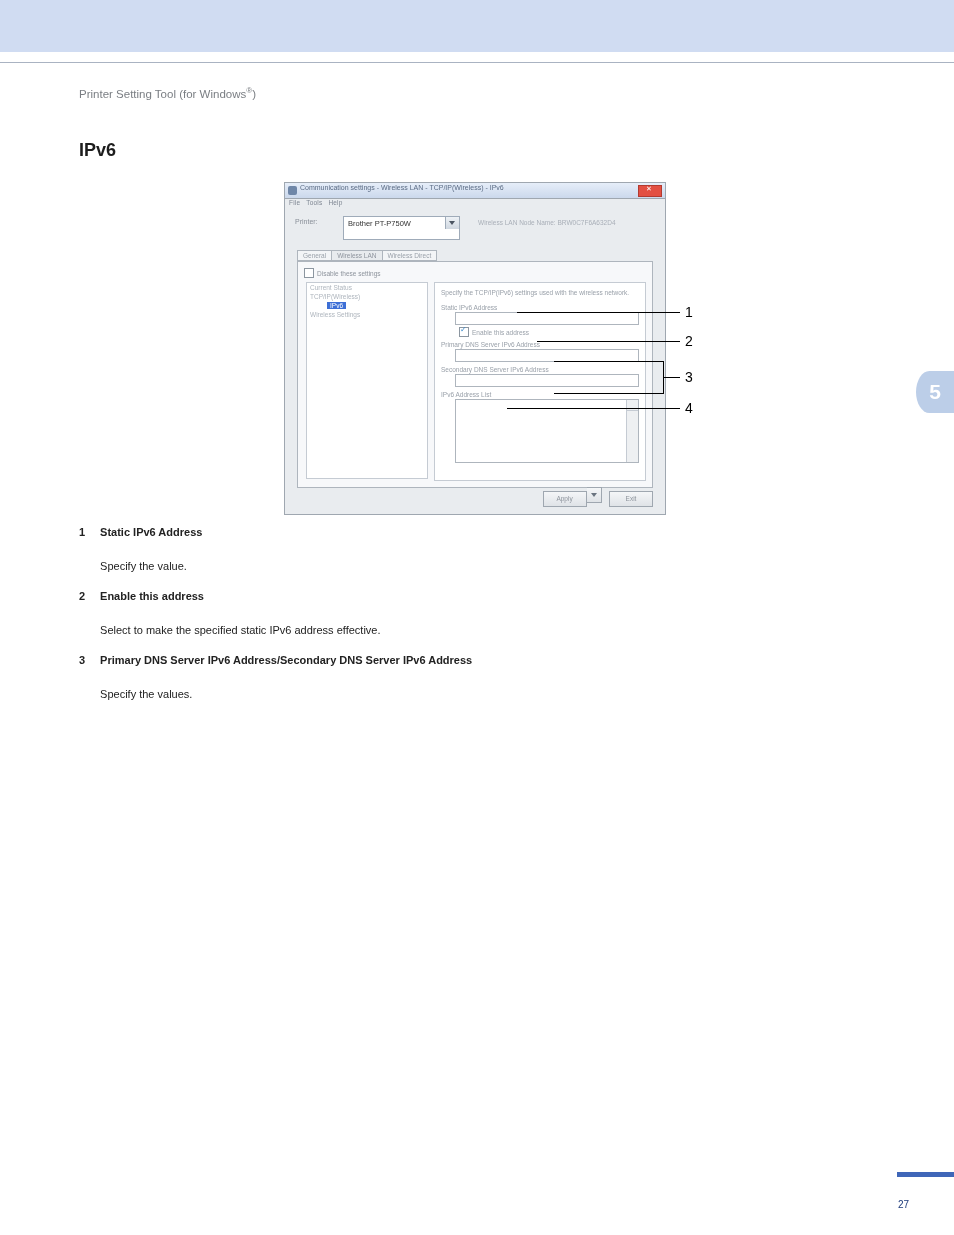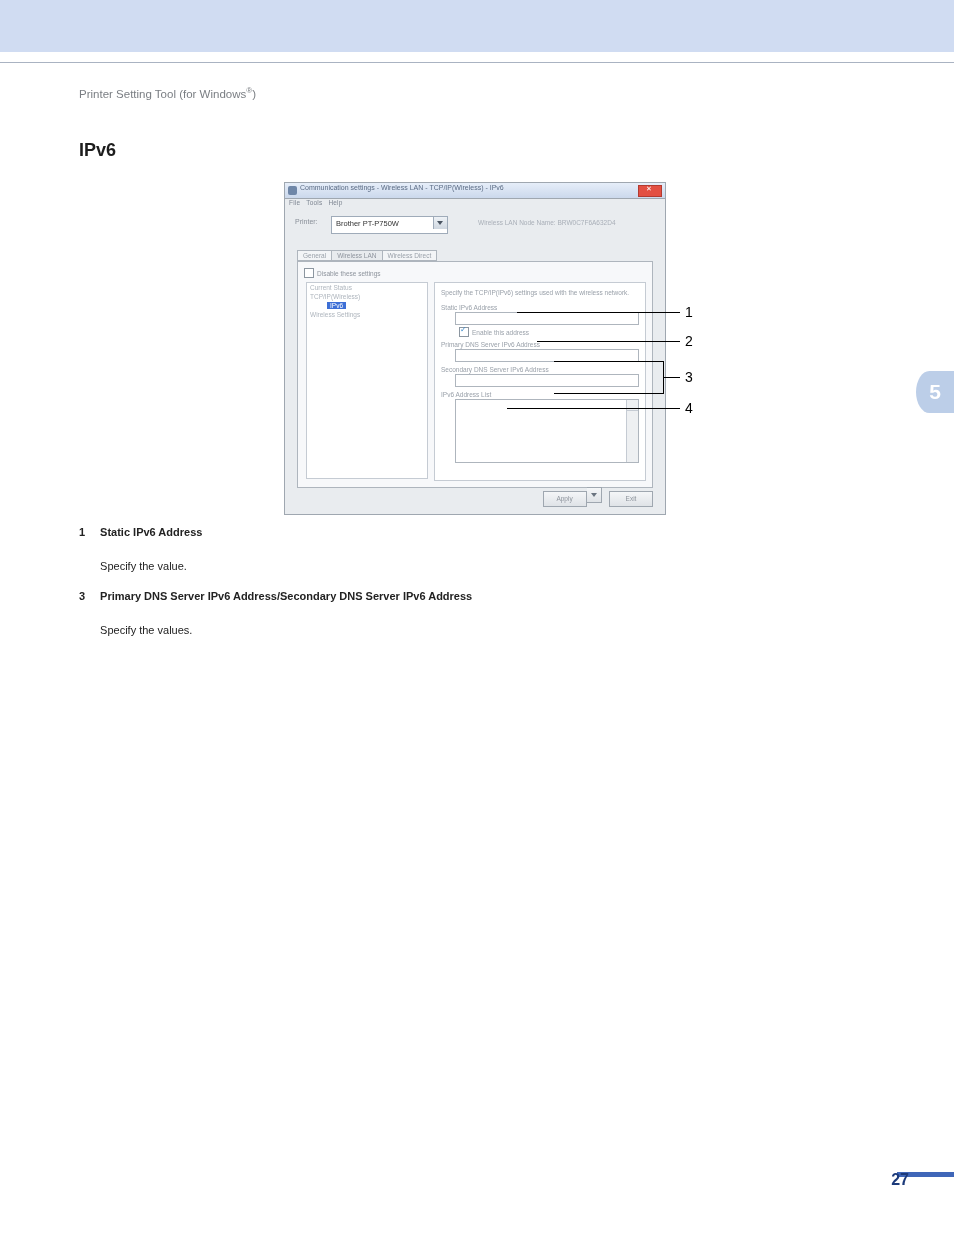--- a/index.html
+++ b/index.html
@@ -15,34 +15,34 @@
   #breadcrumb sup{font-size:8px;vertical-align:super}
 
   #heading{position:absolute;left:79px;top:140px;font-size:18px;font-weight:bold;color:#1d1d1d}
 
   
   #chapter-tab{position:absolute;right:0;top:371px;width:38px;height:42px;background:#c7d6f0;border-radius:14px 0 0 14px / 22px 0 0 22px;color:#fff;font-size:21px;font-weight:bold;text-align:center;line-height:42px}
   #chapter-tab{background:#b9cce8}
   #chapter-tab{background:#bccee8}
 
   
-  #footer{position:absolute;right:45px;bottom:46px;font-size:16px;font-weight:bold;color:#1c3a7a}
+  #footer{position:absolute;right:45px;bottom:25px;font-size:10px;font-weight:normal;color:#1c3a7a}
   #footer-bar{position:absolute;right:0;bottom:58px;width:57px;height:5px;background:#3f66b8}
   #footer-bar{bottom:58px}
 
   
   #shot{position:absolute;left:284px;top:182px;width:380px;height:331px;background:#e9ecef;border:1px solid #9fa7b0}
   #shot .titlebar{height:15px;background:linear-gradient(#e6eef9,#cbd8ec);border-bottom:1px solid #9fa7b0;position:relative}
   #shot .titlebar .ticon{position:absolute;left:3px;top:3px;width:9px;height:9px;background:#6f87a8;border-radius:2px}
   #shot .title-text{position:absolute;left:15px;top:1px;font-size:7px;color:#5a6b84}
   #shot .closebox{position:absolute;right:3px;top:2px;width:22px;height:10px;background:#e35043;border:1px solid #b23b31}
   #shot .closebox::before{content:"✕";color:#fff;font-size:7px;position:absolute;left:7px;top:-1px}
   #shot .menurow{position:absolute;left:4px;top:16px;font-size:6.5px;color:#7f8793;letter-spacing:.2px}
   #shot .printer-lbl{position:absolute;left:10px;top:35px;font-size:7px;color:#8a9099}
-  #shot .combo{position:absolute;left:46px;top:33px;width:117px;height:18px;background:#fff;border:1px solid #9fabb9;font-size:7.5px;color:#333;line-height:14px;padding:0 0 0 4px;box-sizing:border-box}
+  #shot .combo{position:absolute;left:58px;top:33px;width:117px;height:24px;background:#fff;border:1px solid #9fabb9;font-size:7.5px;color:#333;line-height:14px;padding:0 0 0 4px;box-sizing:border-box}
   #shot .combo .cbtn{position:absolute;right:0;top:0;width:13px;height:12px;border-left:1px solid #9fabb9;background:linear-gradient(#eef2f6,#cfd7e0)}
   #shot .combo .cbtn::after{content:"";position:absolute;left:3px;top:4px;border-left:3px solid transparent;border-right:3px solid transparent;border-top:4px solid #4a5461}
   #shot .nodeinfo{position:absolute;left:193px;top:36px;font-size:6.5px;color:#a9afb8}
   #shot .tabs{position:absolute;left:12px;top:67px;font-size:6.5px;color:#9aa1aa}
   #shot .tabs span{display:inline-block;border:1px solid #aeb5bd;padding:1px 5px;background:#f3f5f7;margin-right:-1px}
   #shot .tabs .sel{background:#e8ebee;color:#8e949d}
   #shot .panel{position:absolute;left:12px;top:78px;right:12px;height:225px;background:#f7f8fa;border:1px solid #aeb5bd}
   #shot .disable{position:absolute;left:6px;top:6px;font-size:6.5px;color:#8e949d}
   #shot .disable .chk{display:inline-block;width:8px;height:8px;border:1px solid #8c96a0;background:#fff;vertical-align:-2px;margin-right:3px}
   #shot .tree{position:absolute;left:8px;top:20px;width:120px;height:195px;border:1px solid #c5cbd3;background:#fff}
@@ -171,20 +171,27 @@
 
   <div id="list">
     <div class="item">
       <span class="num">1</span>
       <span class="body">
         <span class="term">Static IPv6 Address</span>
         <span class="desc">Specify the value.</span>
       </span>
     </div>
     <div class="item">
+      <span class="num">2</span>
+      <span class="body">
+        <span class="term">Enable this address</span>
+        <span class="desc">Select to make the specified static IPv6 address effective.</span>
+      </span>
+    </div>
+    <div class="item">
       <span class="num">3</span>
       <span class="body">
         <span class="term">Primary DNS Server IPv6 Address/Secondary DNS Server IPv6 Address</span>
         <span class="desc">Specify the values.</span>
       </span>
     </div>
   </div>
 
   <div id="footer-bar"></div>
   <div id="footer">27</div>

